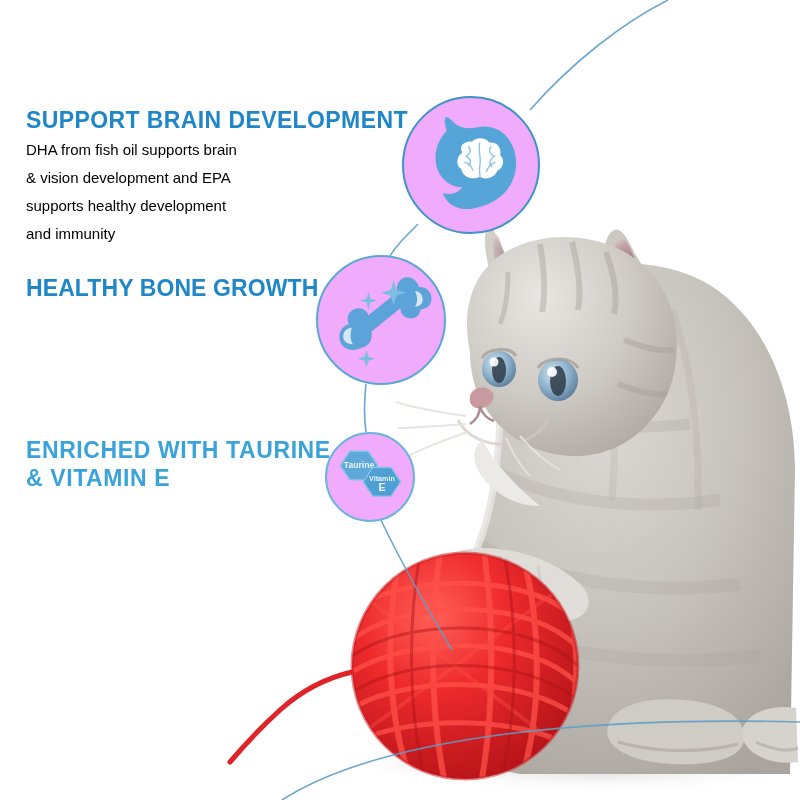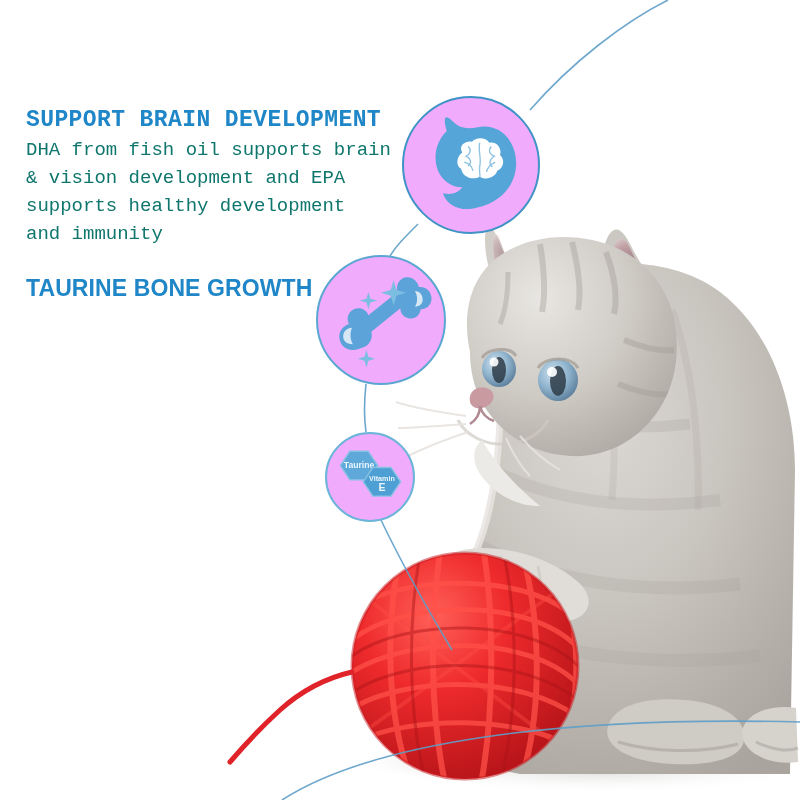--- a/index.html
+++ b/index.html
@@ -44,27 +44,27 @@
     margin: 0 0 2px 0;
     font-weight: 700;
     font-size: 23px;
     line-height: 28px;
     letter-spacing: 0.4px;
     color: #1f86c8;
     white-space: pre-line;
   }
   .block p {
     margin: 0;
-    font-size: 19px;
+    font-size: 15px;
     line-height: 28px;
-    color: #0f766e;
+    color: #000000;
     white-space: pre-line;
   }
 
-  #block-brain   { top: 106px; width: 382px; font-family: Liberation Mono, monospace; }
+  #block-brain   { top: 106px; width: 382px; }
   #block-bone    { top: 274px; width: 306px; }
   #block-taurine { top: 436px; width: 306px; }
 
   
   #block-brain   h2 { color: #1f86c8; }
   #block-bone    h2 { color: #1f86c8; letter-spacing: 0.1px; }
   #block-taurine h2 { color: #3aa3d9; letter-spacing: 0.6px; }
 
   
   .badge {
@@ -352,19 +352,21 @@
 
   <div class="block" id="block-brain">
     <h2>SUPPORT BRAIN DEVELOPMENT</h2>
     <p>DHA from fish oil supports brain
 &amp; vision development and EPA
 supports  healthy  development
 and immunity</p>
   </div>
 
   <div class="block" id="block-bone">
-    <h2>TAURINE BONE GROWTH</h2>
+    <h2>HEALTHY BONE GROWTH</h2>
   </div>
 
   <div class="block" id="block-taurine">
+    <h2>ENRICHED WITH TAURINE
+&amp; VITAMIN E</h2>
   </div>
 
 </div>
 
 </body></html>

